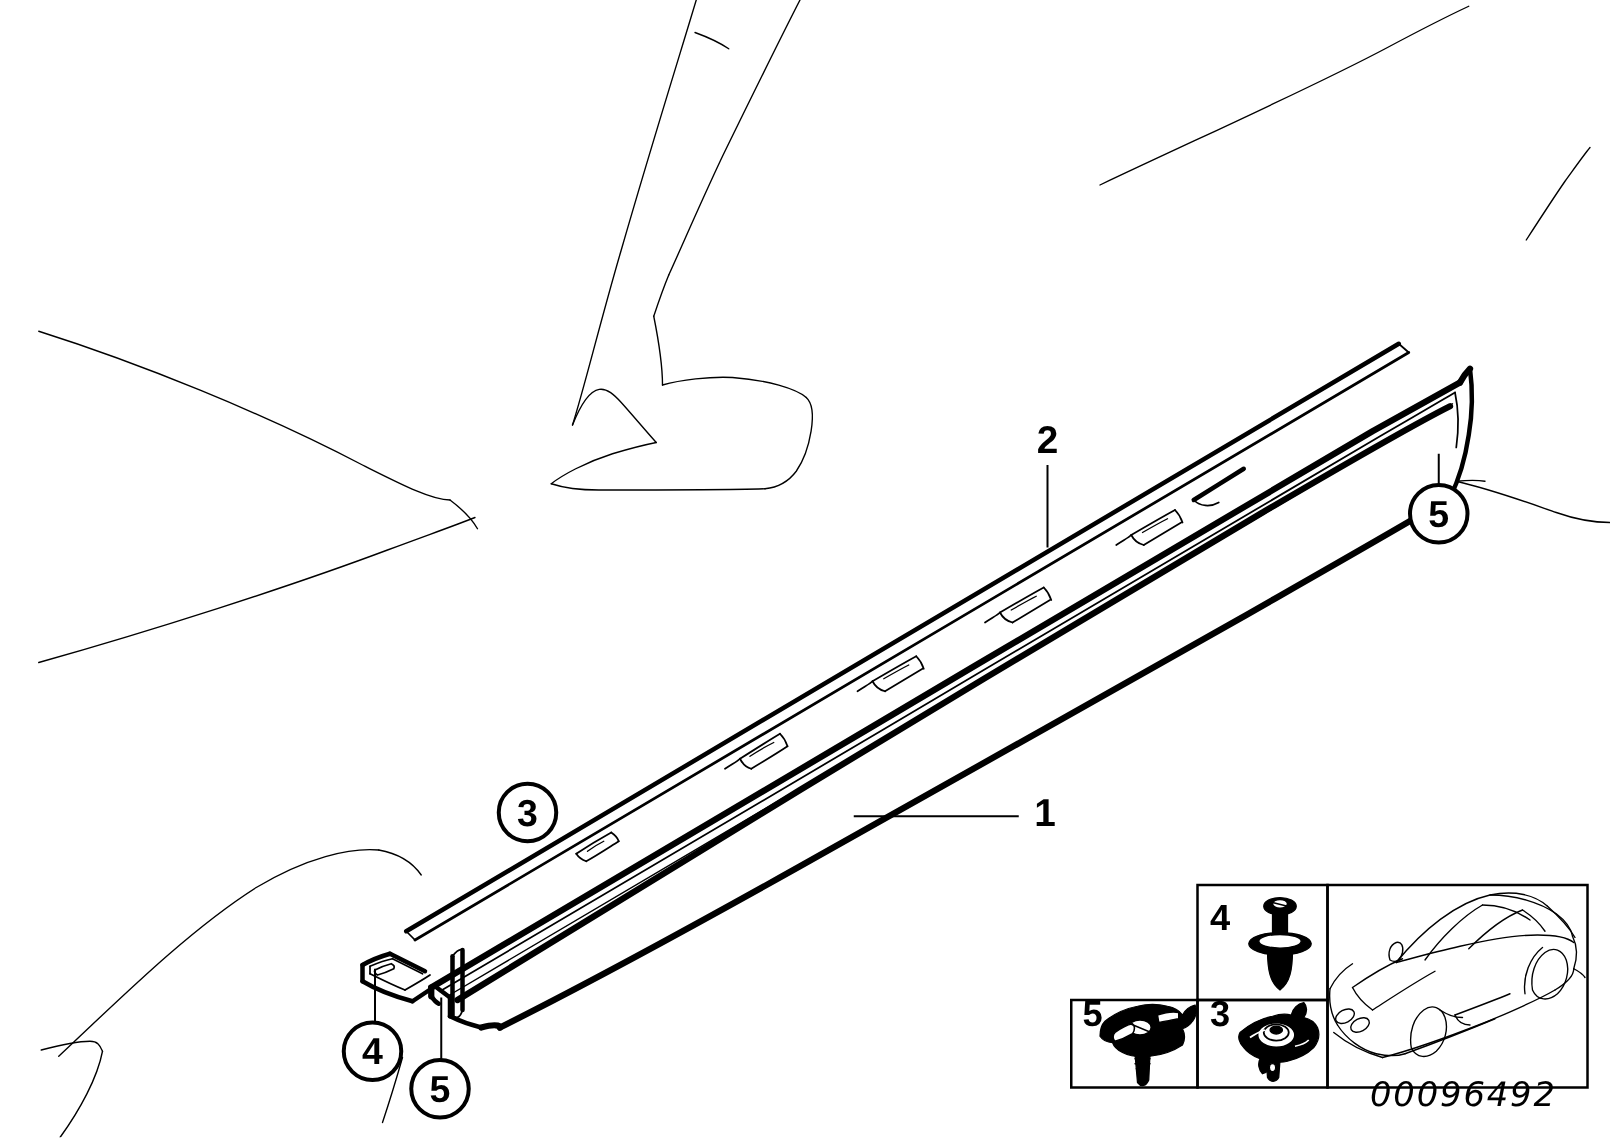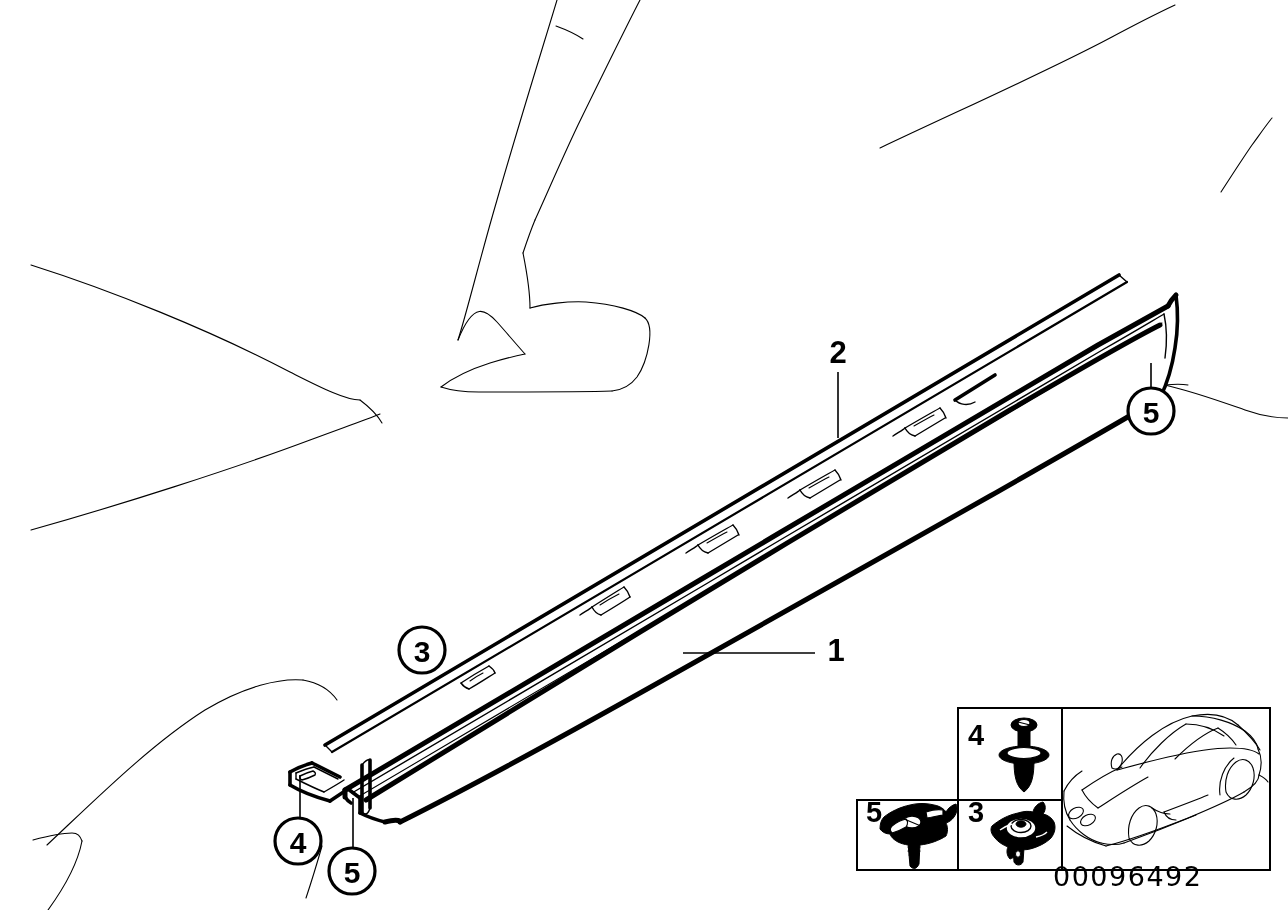--- a/index.html
+++ b/index.html
@@ -337,15 +337,15 @@
         <path class="thin" d="M1220,795 C1218,781 1224,766 1234,758"></path>
 
         <path class="thin" d="M1112,768 C1110,762 1112,756 1117,754 C1121,753 1123,757 1122,762 C1121,767 1117,771 1112,768 Z"></path>
 
         <path class="thin" d="M1164,812 C1166,817 1170,820 1176,820"></path>
         <path class="thin" d="M1152,808 C1158,812 1164,814 1170,814"></path>
       </g>
     </g>
   </svg>
 
-  <div class="dwg-id" style="left:1053px; top:861px;">00096492</div>
+  <div class="dwg-id" style="left:1096px; top:861px;font-style:italic;">00096492</div>
 
 </div>
 
 </body></html>

